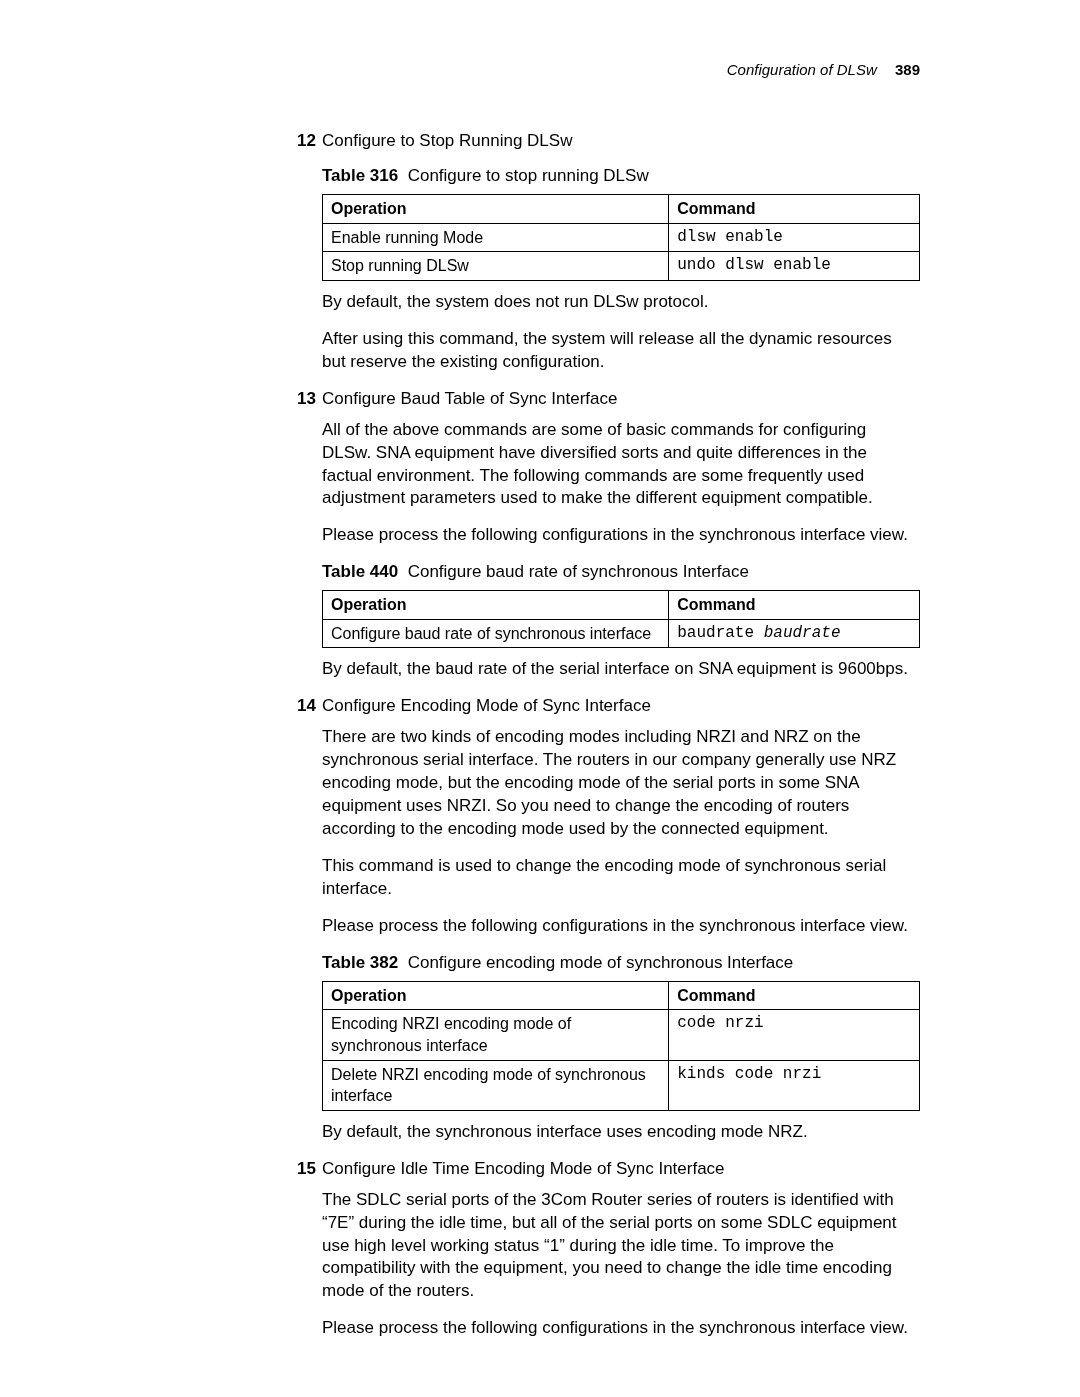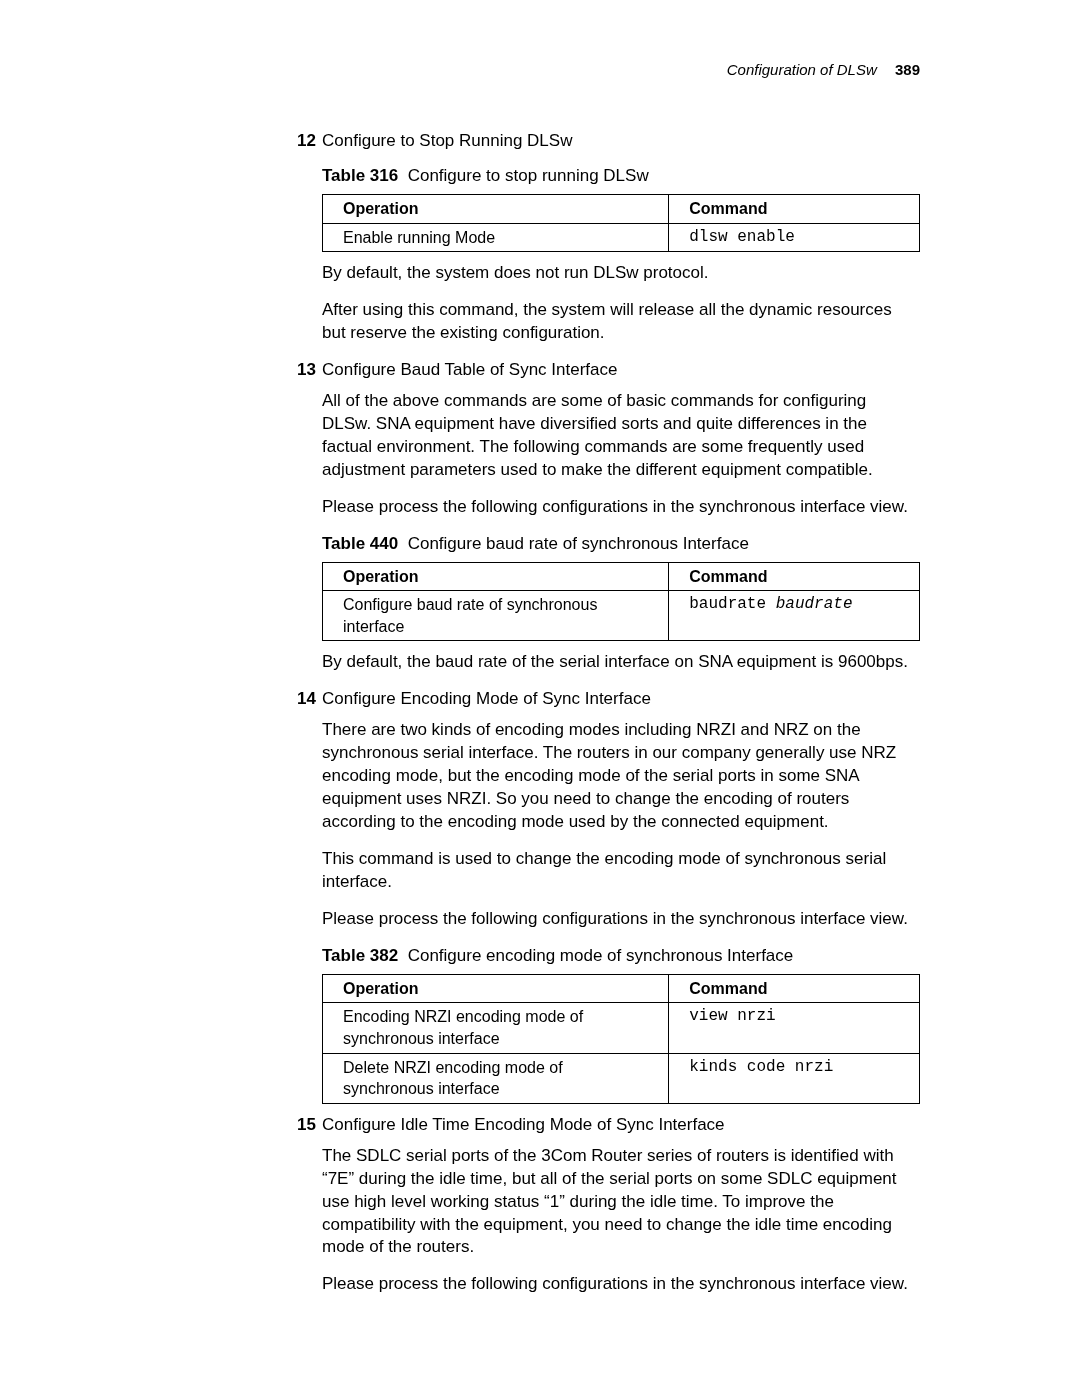--- a/index.html
+++ b/index.html
@@ -48,21 +48,21 @@
   .table-caption .tbl-label {
     font-weight: bold;
   }
   table {
     border-collapse: collapse;
     width: 100%;
     margin-bottom: 10px;
   }
   th, td {
     border: 1px solid #000;
-    padding: 3px 20px;
+    padding: 3px 8px;
     text-align: left;
     vertical-align: top;
     font-size: 16px;
   }
   th {
     font-weight: bold;
   }
   .cmd {
     font-family: "Courier New", monospace;
     font-size: 16px;
@@ -91,20 +91,24 @@
   </div>
   <table>
     <tbody>
         <tr>
       <th class="col-op">Operation</th>
       <th class="col-cmd">Command</th>
     </tr>
     <tr>
       <td>Enable running Mode</td>
       <td class="cmd">dlsw enable</td>
+    </tr>
+    <tr>
+      <td>Stop running DLSw</td>
+      <td class="cmd">undo dlsw enable</td>
     </tr>
   </tbody>
     </table>
   <p>By default, the system does not run DLSw protocol.</p>
   <p>After using this command, the system will release all the dynamic resources but reserve the existing configuration.</p>
 </div>
 
 <div class="step">
   <div class="step-num">13</div>
   <div class="step-title">Configure Baud Table of Sync Interface</div>
@@ -142,28 +146,29 @@
     <span class="tbl-label">Table 382</span>&nbsp;&nbsp;<span>Configure encoding mode of synchronous Interface</span>
   </div>
   <table>
     <tbody>
         <tr>
       <th class="col-op">Operation</th>
       <th class="col-cmd">Command</th>
     </tr>
     <tr>
       <td>Encoding NRZI encoding mode of synchronous interface</td>
-      <td class="cmd">view nrzi</td>
+      <td class="cmd">code nrzi</td>
     </tr>
     <tr>
       <td>Delete NRZI encoding mode of synchronous interface</td>
       <td class="cmd">kinds code nrzi</td>
     </tr>
   </tbody>
     </table>
+  <p>By default, the synchronous interface uses encoding mode NRZ.</p>
 </div>
 
 <div class="step">
   <div class="step-num">15</div>
   <div class="step-title">Configure Idle Time Encoding Mode of Sync Interface</div>
 </div>
 <div class="body-block">
   <p>The SDLC serial ports of the 3Com Router series of routers is identified with “7E” during the idle time, but all of the serial ports on some SDLC equipment use high level working status “1” during the idle time. To improve the compatibility with the equipment, you need to change the idle time encoding mode of the routers.</p>
   <p>Please process the following configurations in the synchronous interface view.</p>
 </div>

